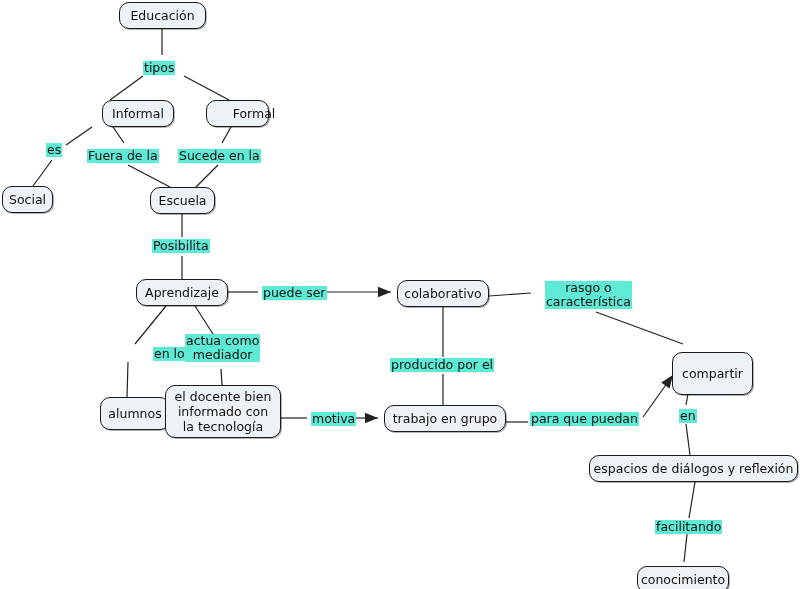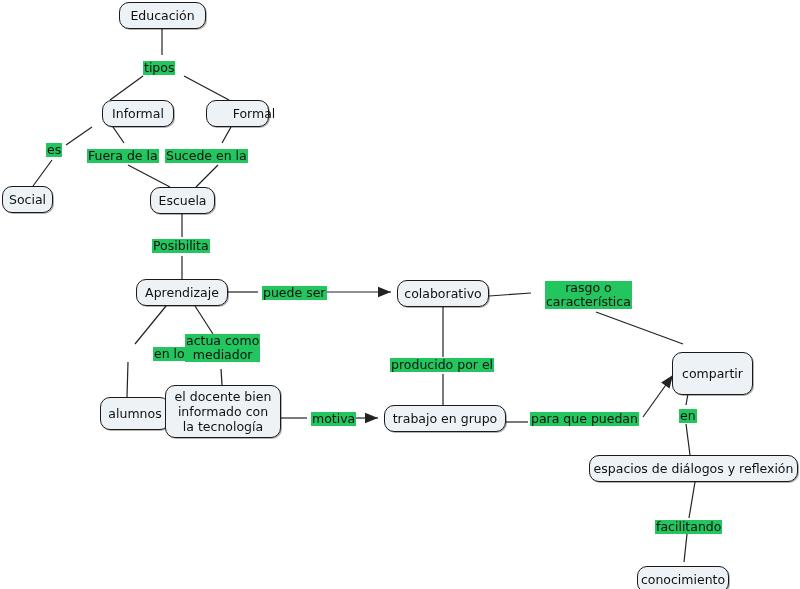--- a/index.html
+++ b/index.html
@@ -39,21 +39,21 @@
     box-shadow: 1px 1px 0 rgba(0,0,0,0.30);
     z-index: 5;
   }
   .edge-label {
     position: absolute;
     color: #111111;
     font-size: 12.5px;
     line-height: 14px;
     text-align: center;
     white-space: pre-line;
-    background: #22c55e;
+    background: #5eead4;
     z-index: 6;
     padding: 0 1px;
   }
 </style>
 </head>
 <body>
 
 <div id="canvas">
   <svg id="edge-layer" viewBox="0 0 800 589" xmlns="http://www.w3.org/2000/svg">
       <line x1="162" y1="29" x2="162" y2="55" stroke="#222222" stroke-width="1.2"></line>
@@ -103,21 +103,21 @@
       <div class="node" style="left: 397px; top: 280px; width: 92px; height: 27px;">colaborativo</div>
       <div class="node" style="left: 384px; top: 405px; width: 122px; height: 27px;">trabajo en grupo</div>
       <div class="node" style="left: 644px; top: 352px; width: 81px; height: 43px; margin-left: 28px;">compartir</div>
       <div class="node" style="left: 589px; top: 455px; width: 209px; height: 27px;">espacios de diálogos y reflexión</div>
       <div class="node" style="left: 637px; top: 566px; width: 92px; height: 27px;">conocimiento</div>
     </div>
   <div id="label-layer">
       <div class="edge-label" style="left: 143px; top: 61px;">tipos</div>
       <div class="edge-label" style="left: 46px; top: 143px;">es</div>
       <div class="edge-label" style="left: 87px; top: 149px;">Fuera de la</div>
-      <div class="edge-label" style="left: 165px; top: 149px;">Sucede en la</div>
+      <div class="edge-label" style="left: 178px; top: 149px;">Sucede en la</div>
       <div class="edge-label" style="left: 152px; top: 239px;">Posibilita</div>
       <div class="edge-label" style="left: 108px; top: 347px; margin-left: 45px;">en los</div>
       <div class="edge-label" style="left: 185px; top: 334px;">actua  como
 mediador</div>
       <div class="edge-label" style="left: 262px; top: 286px;">puede ser</div>
       <div class="edge-label" style="left: 311px; top: 412px;">motiva</div>
       <div class="edge-label" style="left: 390px; top: 358px;">producido por el</div>
       <div class="edge-label" style="left: 545px; top: 281px;">rasgo o
 característica</div>
       <div class="edge-label" style="left: 530px; top: 412px;">para que puedan</div>

